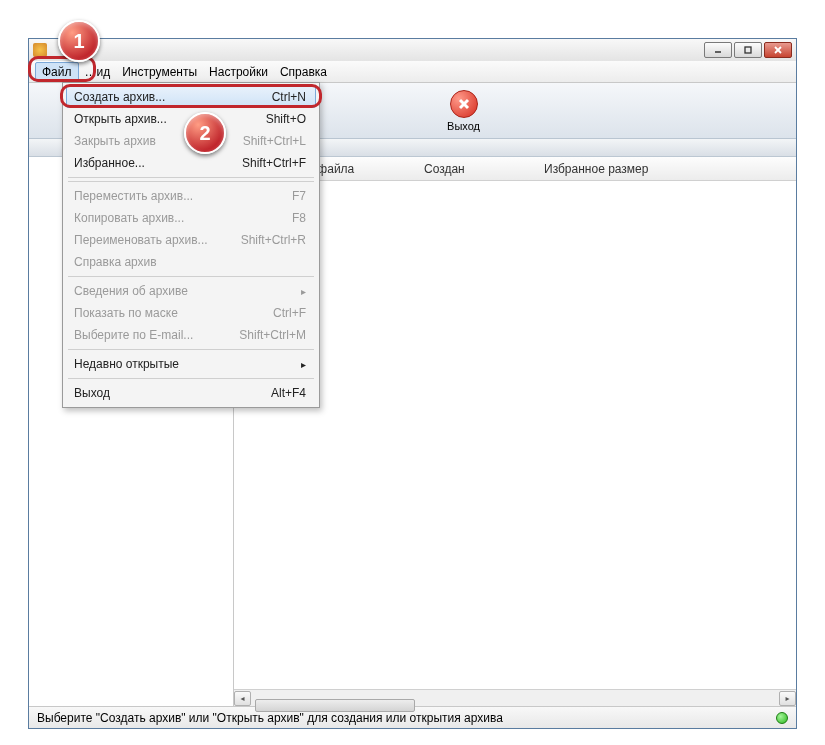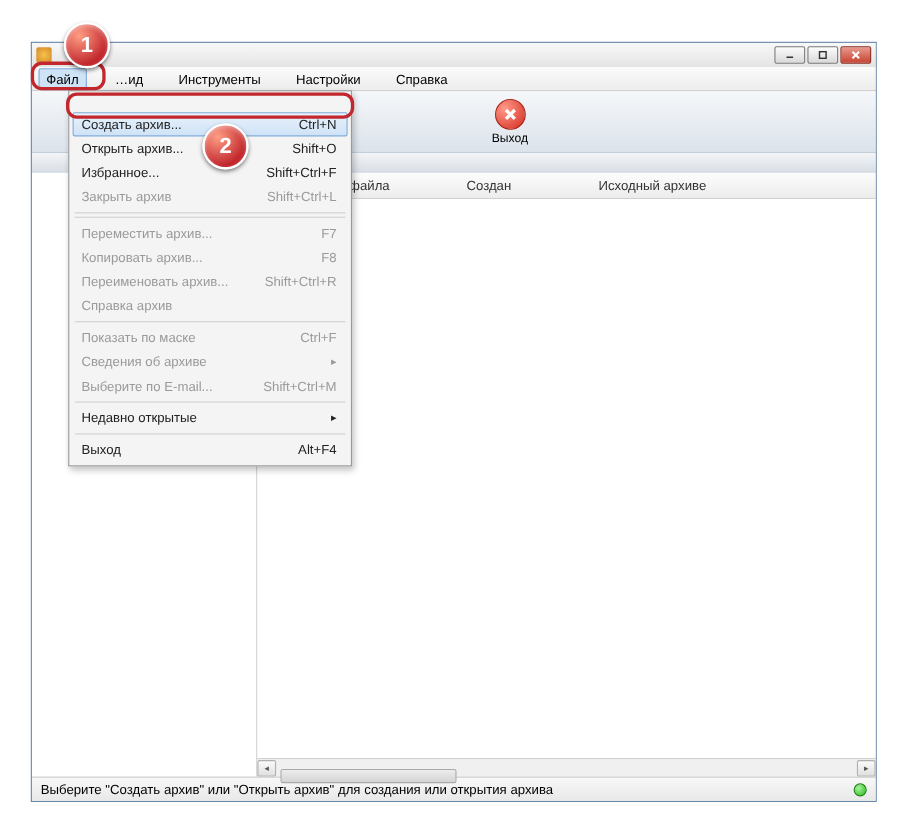--- a/index.html
+++ b/index.html
@@ -8,21 +8,21 @@
 .window { position: absolute; left: 28px; top: 38px; width: 769px; height: 691px; border: 1px solid #5a7ca0; background: #fff; display: flex; flex-direction: column; }
 
 .titlebar { height: 22px; background: linear-gradient(#f8f8f8,#e4e4e4); display: flex; align-items: center; padding: 0 4px; }
 .titlebar .app-icon { width: 14px; height: 14px; background: radial-gradient(circle,#f6c24a,#d4882b); border-radius: 2px; margin-right: 4px; }
 .titlebar .spacer { flex: 1; }
 .win-btn { width: 28px; height: 16px; margin-left: 2px; border: 1px solid #7a7a7a; border-radius: 2px; display: flex; align-items: center; justify-content: center; background: linear-gradient(#fcfcfc,#d9d9d9); }
 .win-btn svg { width: 10px; height: 10px; }
 .win-close { background: linear-gradient(#e89a8f,#c74431); border-color: #8a2c1f; }
 .win-close svg { stroke: #fff; }
 
-.menubar { height: 22px; background: linear-gradient(#fbfbfb,#ececec); border-bottom: 1px solid #c8c8c8; display: flex; align-items: center; padding: 0 6px; gap: 20px; }
+.menubar { height: 22px; background: linear-gradient(#fbfbfb,#ececec); border-bottom: 1px solid #c8c8c8; display: flex; align-items: center; padding: 0 6px; gap: 0; }
 .menubar span { padding: 2px 6px; }
 .menubar .active { background: #cfe3f7; border: 1px solid #7da9d8; border-radius: 2px; }
 
 .toolbar { height: 56px; background: linear-gradient(#f5f7fa,#dce3eb); border-bottom: 1px solid #b9c5d1; display: flex; align-items: center; padding: 0 8px; }
 .tool-btn { display:flex; flex-direction:column; align-items:center; gap:2px; padding: 2px 8px; }
 .tool-btn .circ { width:28px;height:28px;border-radius:50%;background:radial-gradient(circle at 30% 30%,#ff9a8a,#d42a1d);display:flex;align-items:center;justify-content:center;border:1px solid #a92217; }
 .tool-btn .circ svg { width:14px;height:14px;stroke:#fff;stroke-width:3; }
 .tool-btn .lbl { font-size: 11px; }
 
 .pathbar { height: 18px; background: linear-gradient(#f3f5f7,#d9dfe6); border-bottom: 1px solid #bcc7d2; }
@@ -37,21 +37,21 @@
 .hscroll .arrow { width:17px;height:15px;border:1px solid #b0b0b0;background:linear-gradient(#fafafa,#e0e0e0);display:flex;align-items:center;justify-content:center;border-radius:2px;font-size:8px;color:#555; }
 .hscroll .track { flex:1; position:relative; }
 .hscroll .thumb { position:absolute; left:4px; top:1px; width:160px; height:13px; background:linear-gradient(#ededed,#d4d4d4); border:1px solid #a9a9a9; border-radius:2px; }
 
 .statusbar { height:22px; border-top:1px solid #c8c8c8; background:linear-gradient(#f8f8f8,#e8e8e8); display:flex; align-items:center; padding:0 8px; gap:8px; }
 .statusbar .led { width:12px;height:12px;border-radius:50%;background:radial-gradient(circle at 35% 35%,#a5f59a,#2ab81f);border:1px solid #1b7d13; margin-left:auto; }
 
 .dropdown { position:absolute; left:62px; top:82px; width:258px; background:#f4f4f4; border:1px solid #9a9a9a; box-shadow:2px 3px 6px rgba(0,0,0,.25); padding:3px; }
 .dropdown .item { display:flex; align-items:center; justify-content:space-between; padding:4px 10px 4px 8px; color:#222; }
 .dropdown .item.disabled { color:#9a9a9a; }
-.dropdown .item.highlight { background: linear-gradient(#e8f1fb,#cfe3f7); border:1px solid #7da9d8; border-radius:2px; padding:3px 9px 3px 7px;margin-top:16px; }
+.dropdown .item.highlight { background: linear-gradient(#e8f1fb,#cfe3f7); border:1px solid #7da9d8; border-radius:2px; padding:3px 9px 3px 7px; }
 .dropdown .sep { height:1px; background:#cfcfcf; margin:3px 2px; }
 .dropdown .sub::after { content:"▸"; font-size:10px; color:inherit; margin-left:6px; }
 
 .callout-box { position:absolute; border:3px solid #c1272d; border-radius:10px; pointer-events:none; }
 .callout-1 { left:28px; top:56px; width:68px; height:26px; }
 .callout-2 { left:60px; top:84px; width:262px; height:24px; }
 .num-circle { position:absolute; width:42px; height:42px; border-radius:50%; background:radial-gradient(circle at 32% 28%,#ff9d84,#c1272d 70%); border:2px solid #fff; box-shadow:0 2px 4px rgba(0,0,0,.5),inset 0 2px 4px rgba(255,255,255,.4); display:flex; align-items:center; justify-content:center; color:#fff; font-weight:bold; font-size:20px; }
 .n1 { left:58px; top:20px; }
 .n2 { left:184px; top:112px; }
 </style>
@@ -105,21 +105,21 @@
 
   <div class="pathbar"></div>
 
   <div class="content">
     <div class="sidebar"></div>
     <div class="mainpane">
       <div class="col-headers">
         <div style="width:50px"></div>
         <div style="width:130px">Тип файла</div>
         <div style="width:120px">Создан</div>
-        <div style="width:150px">Исходный архиве</div>
+        <div style="width:150px">Избранное размер</div>
       </div>
       <div class="filelist"></div>
       <div class="hscroll">
         <div class="arrow">◂</div>
         <div class="track">
             <div class="thumb"></div>
           </div>
         <div class="arrow">▸</div>
       </div>
     </div>
@@ -133,54 +133,54 @@
 
 <div class="dropdown">
   <div class="item highlight">
     <span>Создать архив...</span>
       <span>Ctrl+N</span>
   </div>
   <div class="item">
     <span>Открыть архив...</span>
       <span>Shift+O</span>
   </div>
+  <div class="item disabled">
+    <span>Закрыть архив</span>
+      <span>Shift+Ctrl+L</span>
+  </div>
   <div class="item">
     <span>Избранное...</span>
       <span>Shift+Ctrl+F</span>
-  </div>
-  <div class="item disabled">
-    <span>Закрыть архив</span>
-      <span>Shift+Ctrl+L</span>
   </div>
   <div class="sep"></div>
   <div class="sep"></div>
   <div class="item disabled">
     <span>Переместить архив...</span>
       <span>F7</span>
   </div>
   <div class="item disabled">
     <span>Копировать архив...</span>
       <span>F8</span>
   </div>
   <div class="item disabled">
     <span>Переименовать архив...</span>
       <span>Shift+Ctrl+R</span>
   </div>
   <div class="item disabled">
     <span>Справка архив</span>
       <span></span>
   </div>
   <div class="sep"></div>
+  <div class="item disabled sub">
+    <span>Сведения об архиве</span>
+      <span></span>
+  </div>
   <div class="item disabled">
     <span>Показать по маске</span>
       <span>Ctrl+F</span>
-  </div>
-  <div class="item disabled sub">
-    <span>Сведения об архиве</span>
-      <span></span>
   </div>
   <div class="item disabled">
     <span>Выберите по E-mail...</span>
       <span>Shift+Ctrl+M</span>
   </div>
   <div class="sep"></div>
   <div class="item sub">
     <span>Недавно открытые</span>
       <span></span>
   </div>

